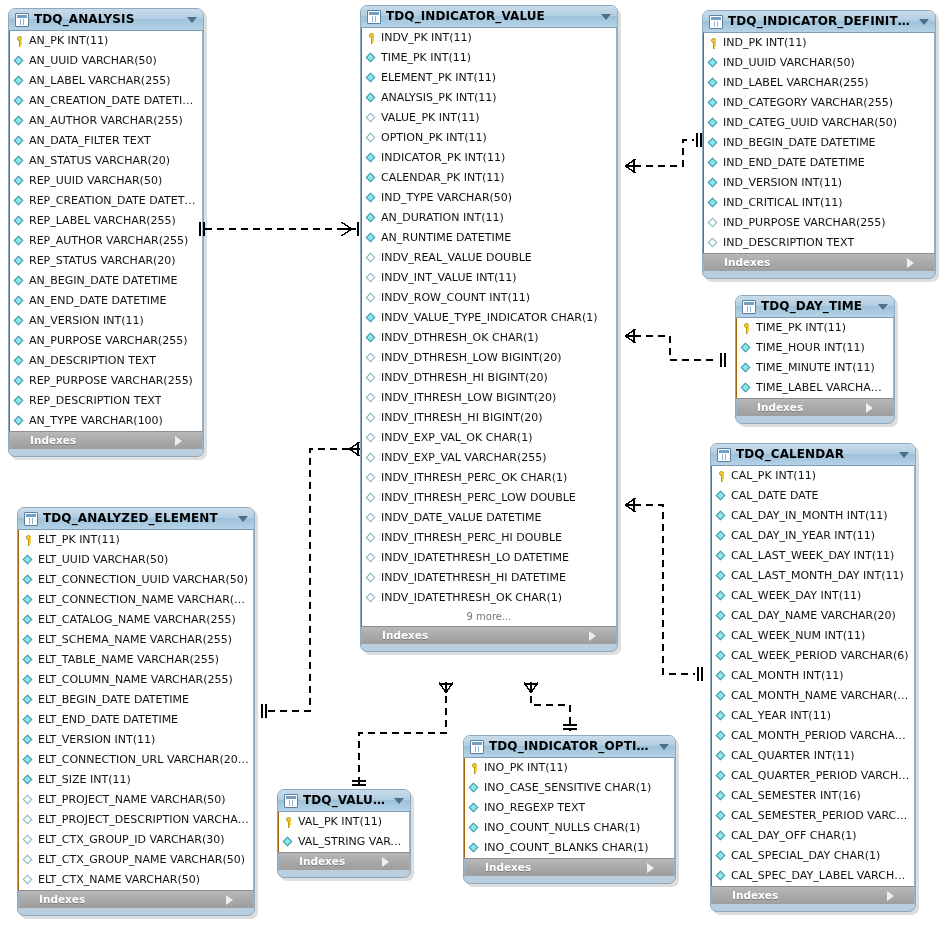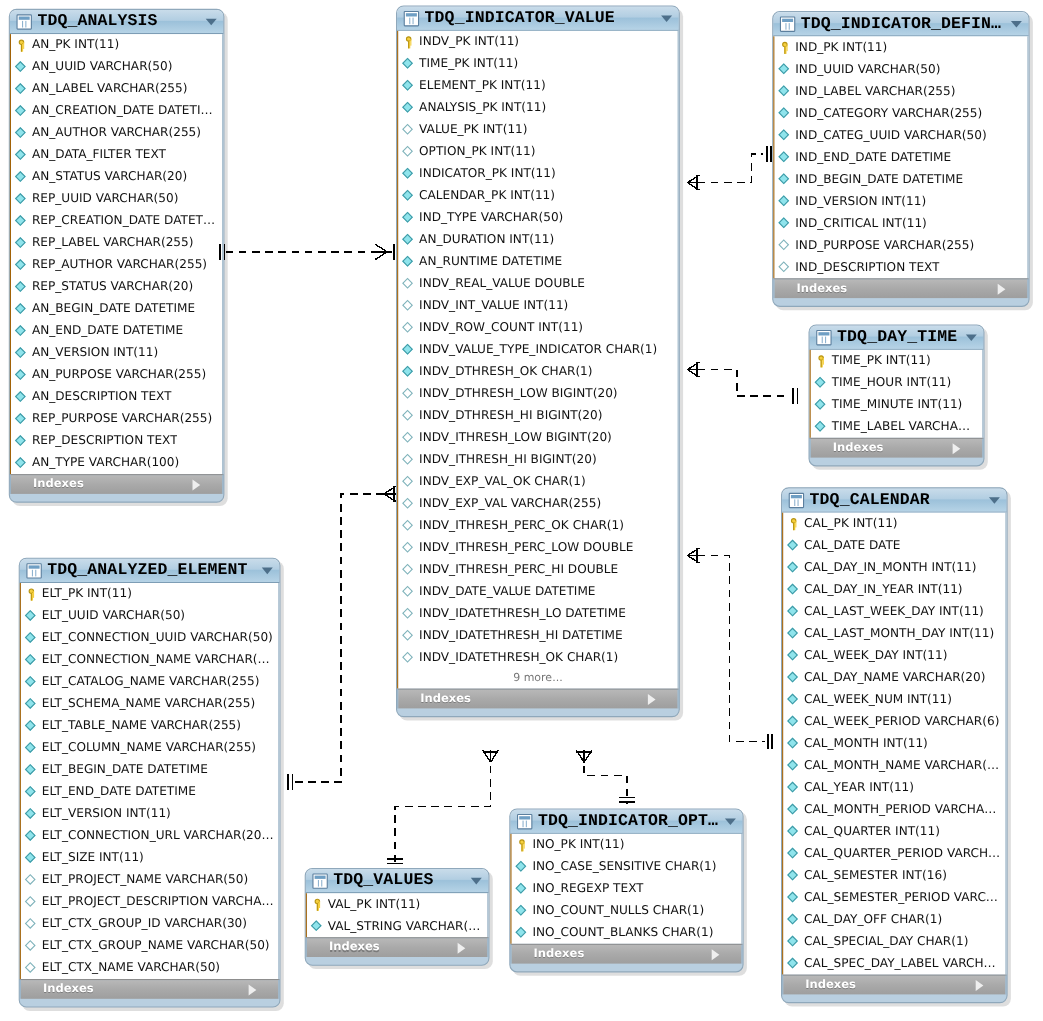--- a/index.html
+++ b/index.html
@@ -23,24 +23,23 @@
     box-shadow:0 1px 0 #fff inset;
   }
   .hdr{
     position:relative;
     height:21px;line-height:21px;
     border-radius:6px 6px 0 0;
     background:linear-gradient(to bottom,#c9dcea 0%,#b2cee2 45%,#9cc1da 50%,#b6d3e6 100%);
     border-bottom:1px solid #7d9db5;
     padding:0 6px;
     display:flex;align-items:center;gap:5px;
-    font-weight:bold;font-size:15px;color:#000;
+    font-weight:bold;font-size:12px;color:#000;
     letter-spacing:.1px;
     white-space:nowrap;
-    font-family:Liberation Mono, monospace;
   }
   .hdr .ttl{flex:1 1 auto;overflow:hidden;text-overflow:ellipsis;}
   .tbl-icon{
     width:12px;height:12px;flex:0 0 auto;
     background:#fff;border:1px solid #5b7f9e;border-radius:1px;
     position:relative;display:inline-block;
   }
   .tbl-icon:before{
     content:"";position:absolute;left:1px;right:1px;top:1px;height:3px;background:#6f9fc4;
   }
@@ -380,25 +379,25 @@
           <div class="col">
             <span class="gl dia null"></span>
             <span class="fname">INDV_ITHRESH_PERC_OK CHAR(1)</span>
           </div>
           <div class="col">
             <span class="gl dia null"></span>
             <span class="fname">INDV_ITHRESH_PERC_LOW DOUBLE</span>
           </div>
           <div class="col">
             <span class="gl dia null"></span>
+            <span class="fname">INDV_DATE_VALUE DATETIME</span>
+          </div>
+          <div class="col">
+            <span class="gl dia null"></span>
             <span class="fname">INDV_ITHRESH_PERC_HI DOUBLE</span>
-          </div>
-          <div class="col">
-            <span class="gl dia null"></span>
-            <span class="fname">INDV_DATE_VALUE DATETIME</span>
           </div>
           <div class="col">
             <span class="gl dia null"></span>
             <span class="fname">INDV_IDATETHRESH_LO DATETIME</span>
           </div>
           <div class="col">
             <span class="gl dia null"></span>
             <span class="fname">INDV_IDATETHRESH_HI DATETIME</span>
           </div>
           <div class="col">
@@ -437,25 +436,25 @@
           <div class="col">
             <span class="gl dia"></span>
             <span class="fname">IND_CATEGORY VARCHAR(255)</span>
           </div>
           <div class="col">
             <span class="gl dia"></span>
             <span class="fname">IND_CATEG_UUID VARCHAR(50)</span>
           </div>
           <div class="col">
             <span class="gl dia"></span>
+            <span class="fname">IND_BEGIN_DATE DATETIME</span>
+          </div>
+          <div class="col">
+            <span class="gl dia"></span>
             <span class="fname">IND_END_DATE DATETIME</span>
-          </div>
-          <div class="col">
-            <span class="gl dia"></span>
-            <span class="fname">IND_BEGIN_DATE DATETIME</span>
           </div>
           <div class="col">
             <span class="gl dia"></span>
             <span class="fname">IND_VERSION INT(11)</span>
           </div>
           <div class="col">
             <span class="gl dia"></span>
             <span class="fname">IND_CRITICAL INT(11)</span>
           </div>
           <div class="col">
@@ -598,21 +597,21 @@
             <span class="gl dia"></span>
             <span class="fname">CAL_SPEC_DAY_LABEL VARCHAR(50)</span>
           </div>
         </div>
         <div class="idx">
           <span class="lbl">Indexes</span>
           <span class="tri"></span>
         </div>
       </div>
     </div>
-    <div class="tbl" style="left: 277px; top: 789px; width: 168px;">
+    <div class="tbl" style="left: 277px; top: 789px; width: 134px;">
       <div class="shadow"></div>
       <div class="body">
         <div class="hdr">
           <span class="tbl-icon"></span>
           <span class="ttl">TDQ_VALUES</span>
           <span class="caret"></span>
         </div>
         <div class="cols">
           <div class="col">
             <span class="gl key"></span>

